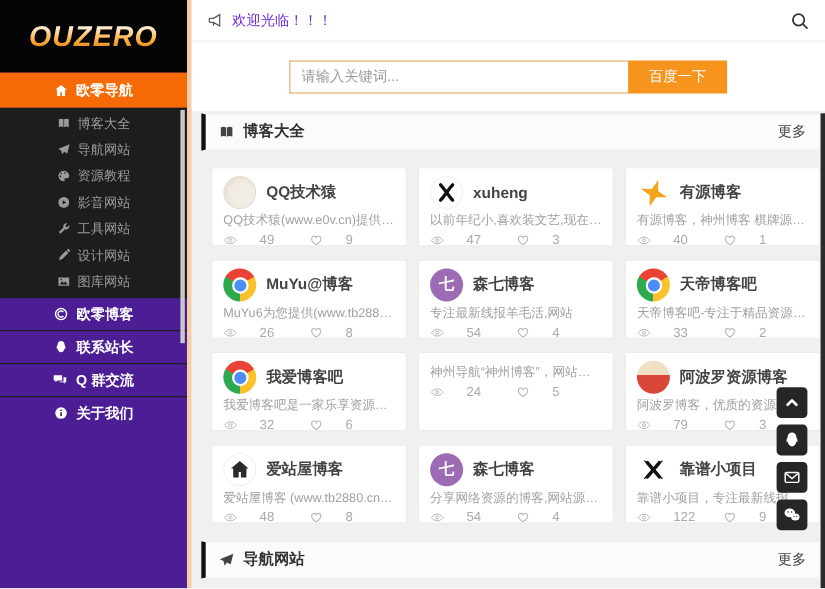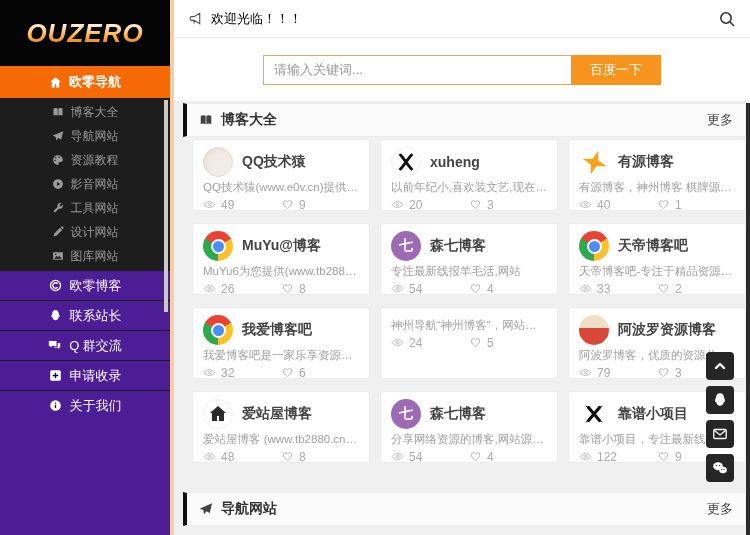--- a/index.html
+++ b/index.html
@@ -12,62 +12,62 @@
   .logo{height:66px;display:flex;align-items:center;justify-content:center;background:#050505}
   .logo-text{font-size:26px;font-weight:bold;font-style:italic;letter-spacing:1px;
     background:linear-gradient(180deg,#ffffff 12%,#ffb64e 55%,#d97a00 92%);
     -webkit-background-clip:text;background-clip:text;color:transparent}
   .nav-active{height:32px;background:var(--accent,#f66a05);color:#fff;font-size:13px;font-weight:bold;
     display:flex;align-items:center;justify-content:center;gap:7px;cursor:pointer}
   .subnav{background:#1d1d1d;padding:2px 0}
   .subnav-item{height:24px;display:flex;align-items:center;justify-content:center;gap:7px;
     color:#9a9a9a;font-size:12px;cursor:pointer}
   .mainnav-item{height:30px;display:flex;align-items:center;justify-content:center;gap:8px;
-    color:#fff;font-size:13px;font-weight:normal;border-top:1px solid #1b1b1b;cursor:pointer}
+    color:#fff;font-size:13px;font-weight:bold;border-top:1px solid #1b1b1b;cursor:pointer}
   .nav-active i{width:13px;height:13px}
   .subnav-item i{width:12px;height:12px}
   .mainnav-item i{width:13px;height:13px}
   .sidebar-scrollbar{position:absolute;left:164px;top:100px;width:4px;height:212px;background:#c9c9c9;z-index:31}
   .divider-peach{position:absolute;left:170px;top:0;width:4px;height:535px;background:#f7cda6;z-index:30}
   .right-strip{position:absolute;right:0;top:103px;width:4px;height:432px;background:#2b2b2b;z-index:30}
 
   
   .main{position:absolute;left:174px;top:0;right:0;height:535px}
   .topbar{height:38px;background:#fff;border-bottom:1px solid #ebebeb;display:flex;align-items:center;
-    padding:0 14px;color:#000000;font-size:13px;gap:8px}
+    padding:0 14px;color:#6d28d9;font-size:13px;gap:8px}
   .topbar .megaphone{width:15px;height:15px;color:#555}
   .search-toggle{margin-left:auto;width:18px;height:18px;color:#333;cursor:pointer}
   .search-area{height:63px;background:#fff;display:flex;align-items:center;justify-content:center}
   .search-box{display:flex;width:398px;height:30px}
   .search-input{flex:1;border:1px solid #e2a965;border-right:none;padding:0 10px;font-size:13px;
     color:#333;outline:none;background:#fff;border-radius:0}
   .search-input::placeholder{color:#9a9a9a}
   .search-btn{width:90px;background:var(--button,#f7941d);color:#fff;border:none;font-size:13px;cursor:pointer}
 
   .section-header{position:absolute;left:9px;right:4px;height:34px;background:#fbfbfb;
     border:1px solid #ececec;border-left:4px solid #111;display:flex;align-items:center;
     padding:0 12px;gap:8px}
   .sh-blogs{top:103px}
   .sh-nav{top:492px}
   .section-title{font-size:14px;font-weight:bold;color:#333}
   .section-header i{width:14px;height:14px;color:#444}
   .section-more{margin-left:auto;font-size:13px;color:#444;cursor:pointer}
 
   
-  .cards{position:absolute;left:18px;top:139px;width:554px;display:grid;
+  .cards{position:absolute;left:18px;top:152px;width:554px;display:grid;
     grid-template-columns:repeat(3,178px);gap:12px 10px}
   .card{height:72px;background:#fff;border:1px solid #ececec;border-radius:3px;padding:7px 10px 0;cursor:pointer}
   .card-head{display:flex;align-items:center;gap:9px}
   .logo-badge{width:30px;height:30px;border-radius:50%;flex:none;position:relative;
     display:flex;align-items:center;justify-content:center;overflow:hidden}
   .logo-badge i{width:20px;height:20px;display:inline-flex}
   .card-title{font-size:14px;font-weight:bold;color:#444;white-space:nowrap;overflow:hidden}
   .card-desc{margin-top:3px;font-size:11.5px;color:#a0a0a0;white-space:nowrap;overflow:hidden;text-overflow:ellipsis}
   .card-meta{margin-top:3px;display:flex;font-size:12px;color:#aaa}
-  .card-meta .meta{display:flex;align-items:flex-start;gap:5px;width:50%}
+  .card-meta .meta{display:flex;align-items:center;gap:20px;width:50%}
   .card-meta i{width:13px;height:13px;color:#b5b5b5}
 
   
   .lg-chrome{background:conic-gradient(from 60deg,#fbc12d 0 120deg,#2da94f 0 240deg,#ea4335 0 360deg)}
   .lg-chrome::after{content:"";width:11px;height:11px;border-radius:50%;background:#4b8cf5;border:2.5px solid #fff}
   .lg-qqtech{background:#f1ede6;border:1px solid #e3ded4;box-shadow:inset 2px 2px 4px #e8ddd0}
   .lg-x{background:#fff;border:1px solid #f0f0f0}
   .lg-star{background:#fff}
   .lg-star::after{content:"";position:absolute;width:25px;height:25px;background:#f5a31a;
     clip-path:polygon(50% 0,62% 38%,100% 50%,62% 62%,50% 100%,38% 62%,0 50%,38% 38%);transform:rotate(18deg)}
@@ -198,29 +198,20 @@
       <div class="mainnav-item">
         <i data-icon="comments">
             <svg viewBox="0 0 16 16" fill="currentColor">
               <path d="M1 2.5h9.5v6H5.2L3 10.5V8.5H1z"></path>
               <path d="M12 5h3v5.5h-1.6v1.7l-1.9-1.7H7.5v-1H12z"></path>
             </svg>
           </i>
         <span>Q 群交流</span>
       </div>
       <div class="mainnav-item">
-        <i data-icon="plus-square">
-            <svg viewBox="0 0 16 16" fill="currentColor">
-              <rect x="1.5" y="1.5" width="13" height="13" rx="2"></rect>
-              <path d="M8 4.6v6.8M4.6 8h6.8" stroke="#0c0c0c" stroke-width="1.6"></path>
-            </svg>
-          </i>
-        <span>申请收录</span>
-      </div>
-      <div class="mainnav-item">
         <i data-icon="info">
             <svg viewBox="0 0 16 16" fill="currentColor">
               <circle cx="8" cy="8" r="6.5"></circle>
               <path d="M8 7v4.2M8 4.4v1.4" stroke="#0c0c0c" stroke-width="1.6"></path>
             </svg>
           </i>
         <span>关于我们</span>
       </div>
     </div>
   </aside>
@@ -305,21 +296,21 @@
         </div>
         <div class="card-desc">以前年纪小,喜欢装文艺,现在病好了,...</div>
         <div class="card-meta">
           <span class="meta">
               <i data-icon="eye">
                 <svg viewBox="0 0 16 16" fill="none" stroke="currentColor" stroke-width="1.1">
                   <path d="M1.5 8S4 4.2 8 4.2 14.5 8 14.5 8 12 11.8 8 11.8 1.5 8 1.5 8z"></path>
                   <circle cx="8" cy="8" r="1.7"></circle>
                 </svg>
               </i>
-              <span>20</span>
+              <span>47</span>
             </span>
           <span class="meta">
               <i data-icon="heart">
                 <svg viewBox="0 0 16 16" fill="none" stroke="currentColor" stroke-width="1.2">
                   <path d="M8 12.8S2.8 9.6 2.8 6.1A2.7 2.7 0 0 1 8 5a2.7 2.7 0 0 1 5.2 1.1C13.2 9.6 8 12.8 8 12.8z"></path>
                 </svg>
               </i>
               <span>3</span>
             </span>
         </div>

